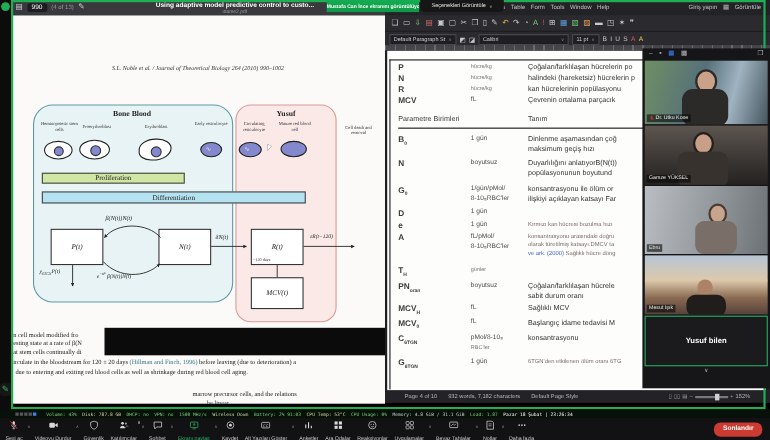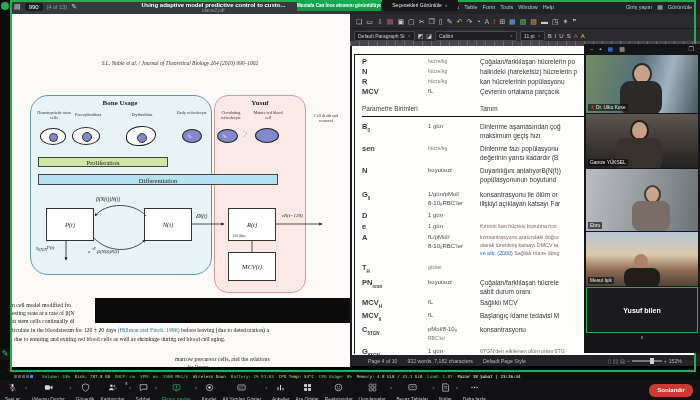--- a/index.html
+++ b/index.html
@@ -151,21 +151,21 @@
         <div>Using adaptive model predictive control to custo...</div>
         <div class="sub">idame2.pdf</div>
       </div>
     </div>
 
     <div class="pdf-page fig">
       <div class="paper-header">S.L. Noble et al. / Journal of Theoretical Biology 264 (2010) 990–1002</div>
 
       <div class="bm-box"></div>
       <div class="bl-box"></div>
-      <div class="fig-title" style="left:60px;top:85px;width:100px;">Bone Usage</div>
+      <div class="fig-title" style="left:60px;top:85px;width:100px;">Bone Blood</div>
       <div class="fig-title" style="left:215px;top:85px;width:70px;">Yusuf</div>
 
       <div class="cell-label" style="left:24px;top:97px;width:40px;">Hematopoietic stem cells</div>
       <div class="cell-label" style="left:60px;top:99px;width:36px;">Proerythroblast</div>
       <div class="cell-label" style="left:113px;top:99px;width:38px;">Erythroblast</div>
       <div class="cell-label" style="left:166px;top:97px;width:32px;">Early reticulocyte</div>
       <div class="cell-label" style="left:206px;top:97px;width:30px;">Circulating reticulocyte</div>
       <div class="cell-label" style="left:242px;top:97px;width:32px;">Mature red blood cell</div>
       <div class="cell-label" style="left:300px;top:100px;width:32px;">Cell death and removal</div>
 
@@ -351,30 +351,20 @@
     <span class="sym">B<sub>0</sub></span>
     <span class="units">
                 <div class="u">1 gün</div>
               </span>
     <span class="desc">
                 <div class="dl">Dinlenme aşamasından çoğ</div>
                 <div class="dl">maksimum geçiş hızı</div>
               </span>
             </div>
             <div class="trow" style="margin-top:4px">
-    <span class="sym">sen</span>
-    <span class="units">
-                <div class="u sm">hücre/kg</div>
-              </span>
-    <span class="desc">
-                <div class="dl">Dinlenme fazı popülasyonu</div>
-                <div class="dl">değerinin yarısı kadardır (B</div>
-              </span>
-            </div>
-            <div class="trow" style="margin-top:4px">
     <span class="sym">N</span>
     <span class="units">
                 <div class="u">boyutsuz</div>
               </span>
     <span class="desc">
                 <div class="dl">Duyarlılığını anlatıyorB(N(t))</div>
                 <div class="dl">popülasyonunun boyutund</div>
               </span>
             </div>
             <div class="trow" style="margin-top:6px">

